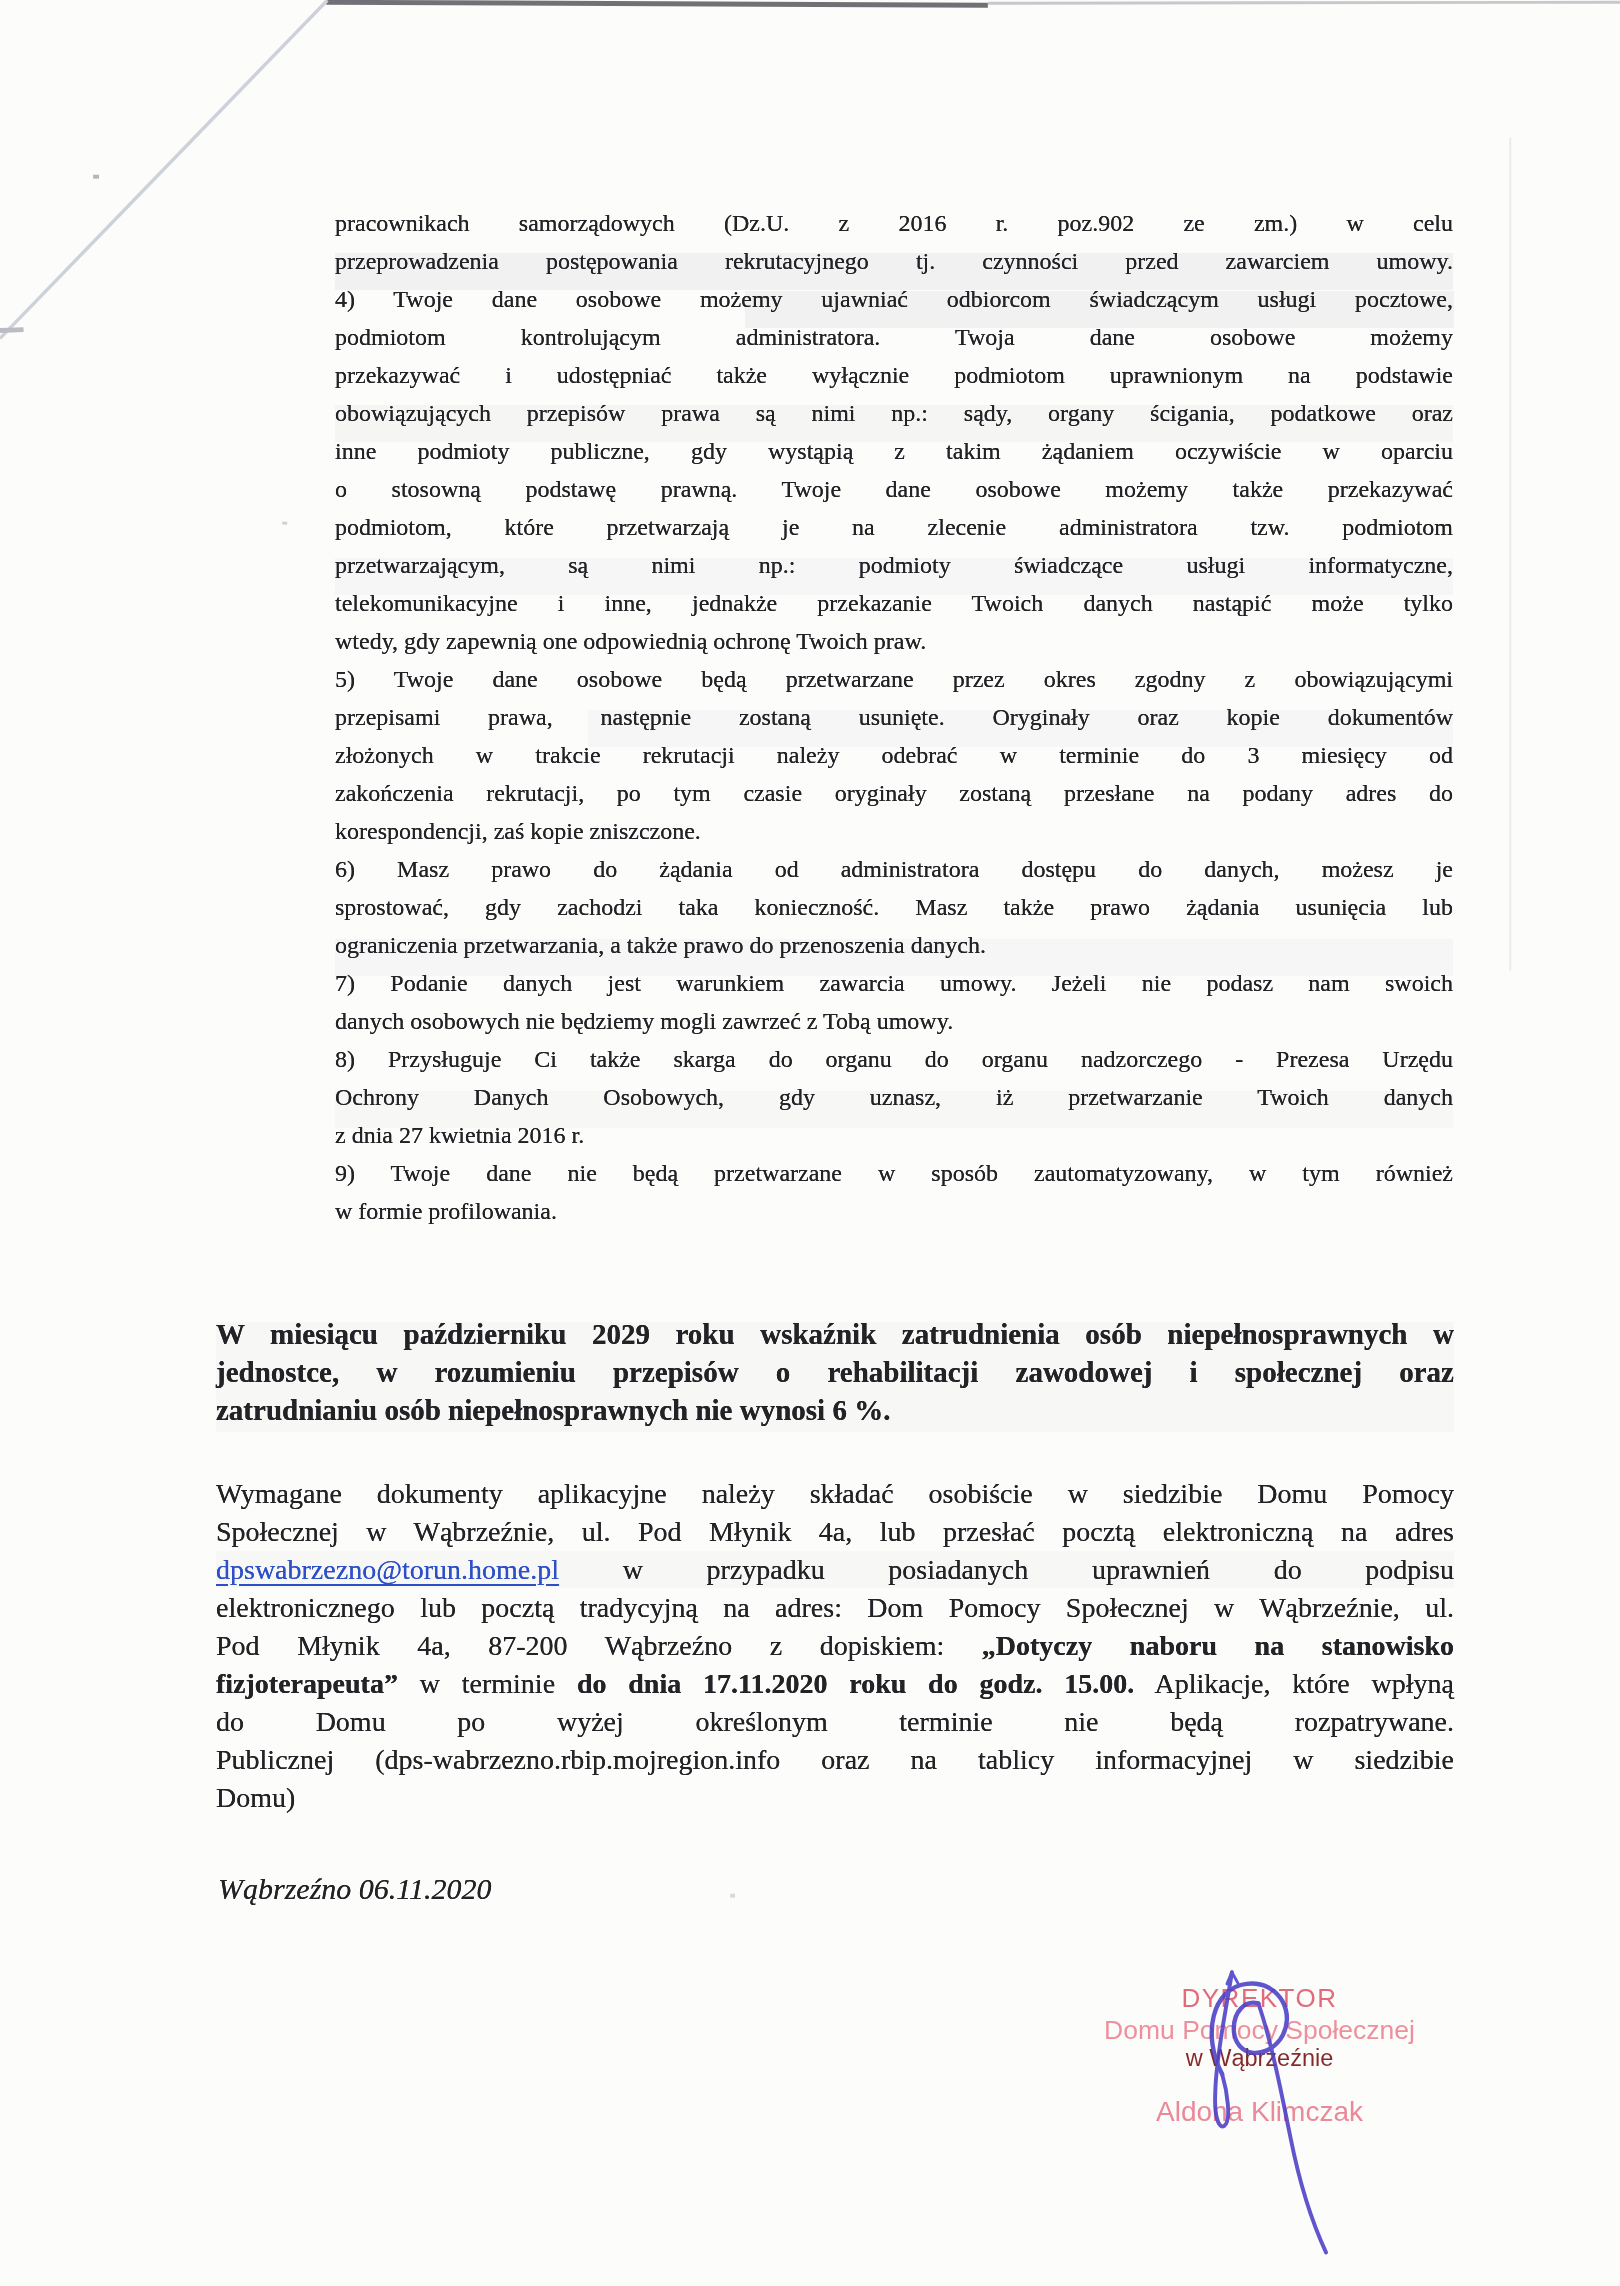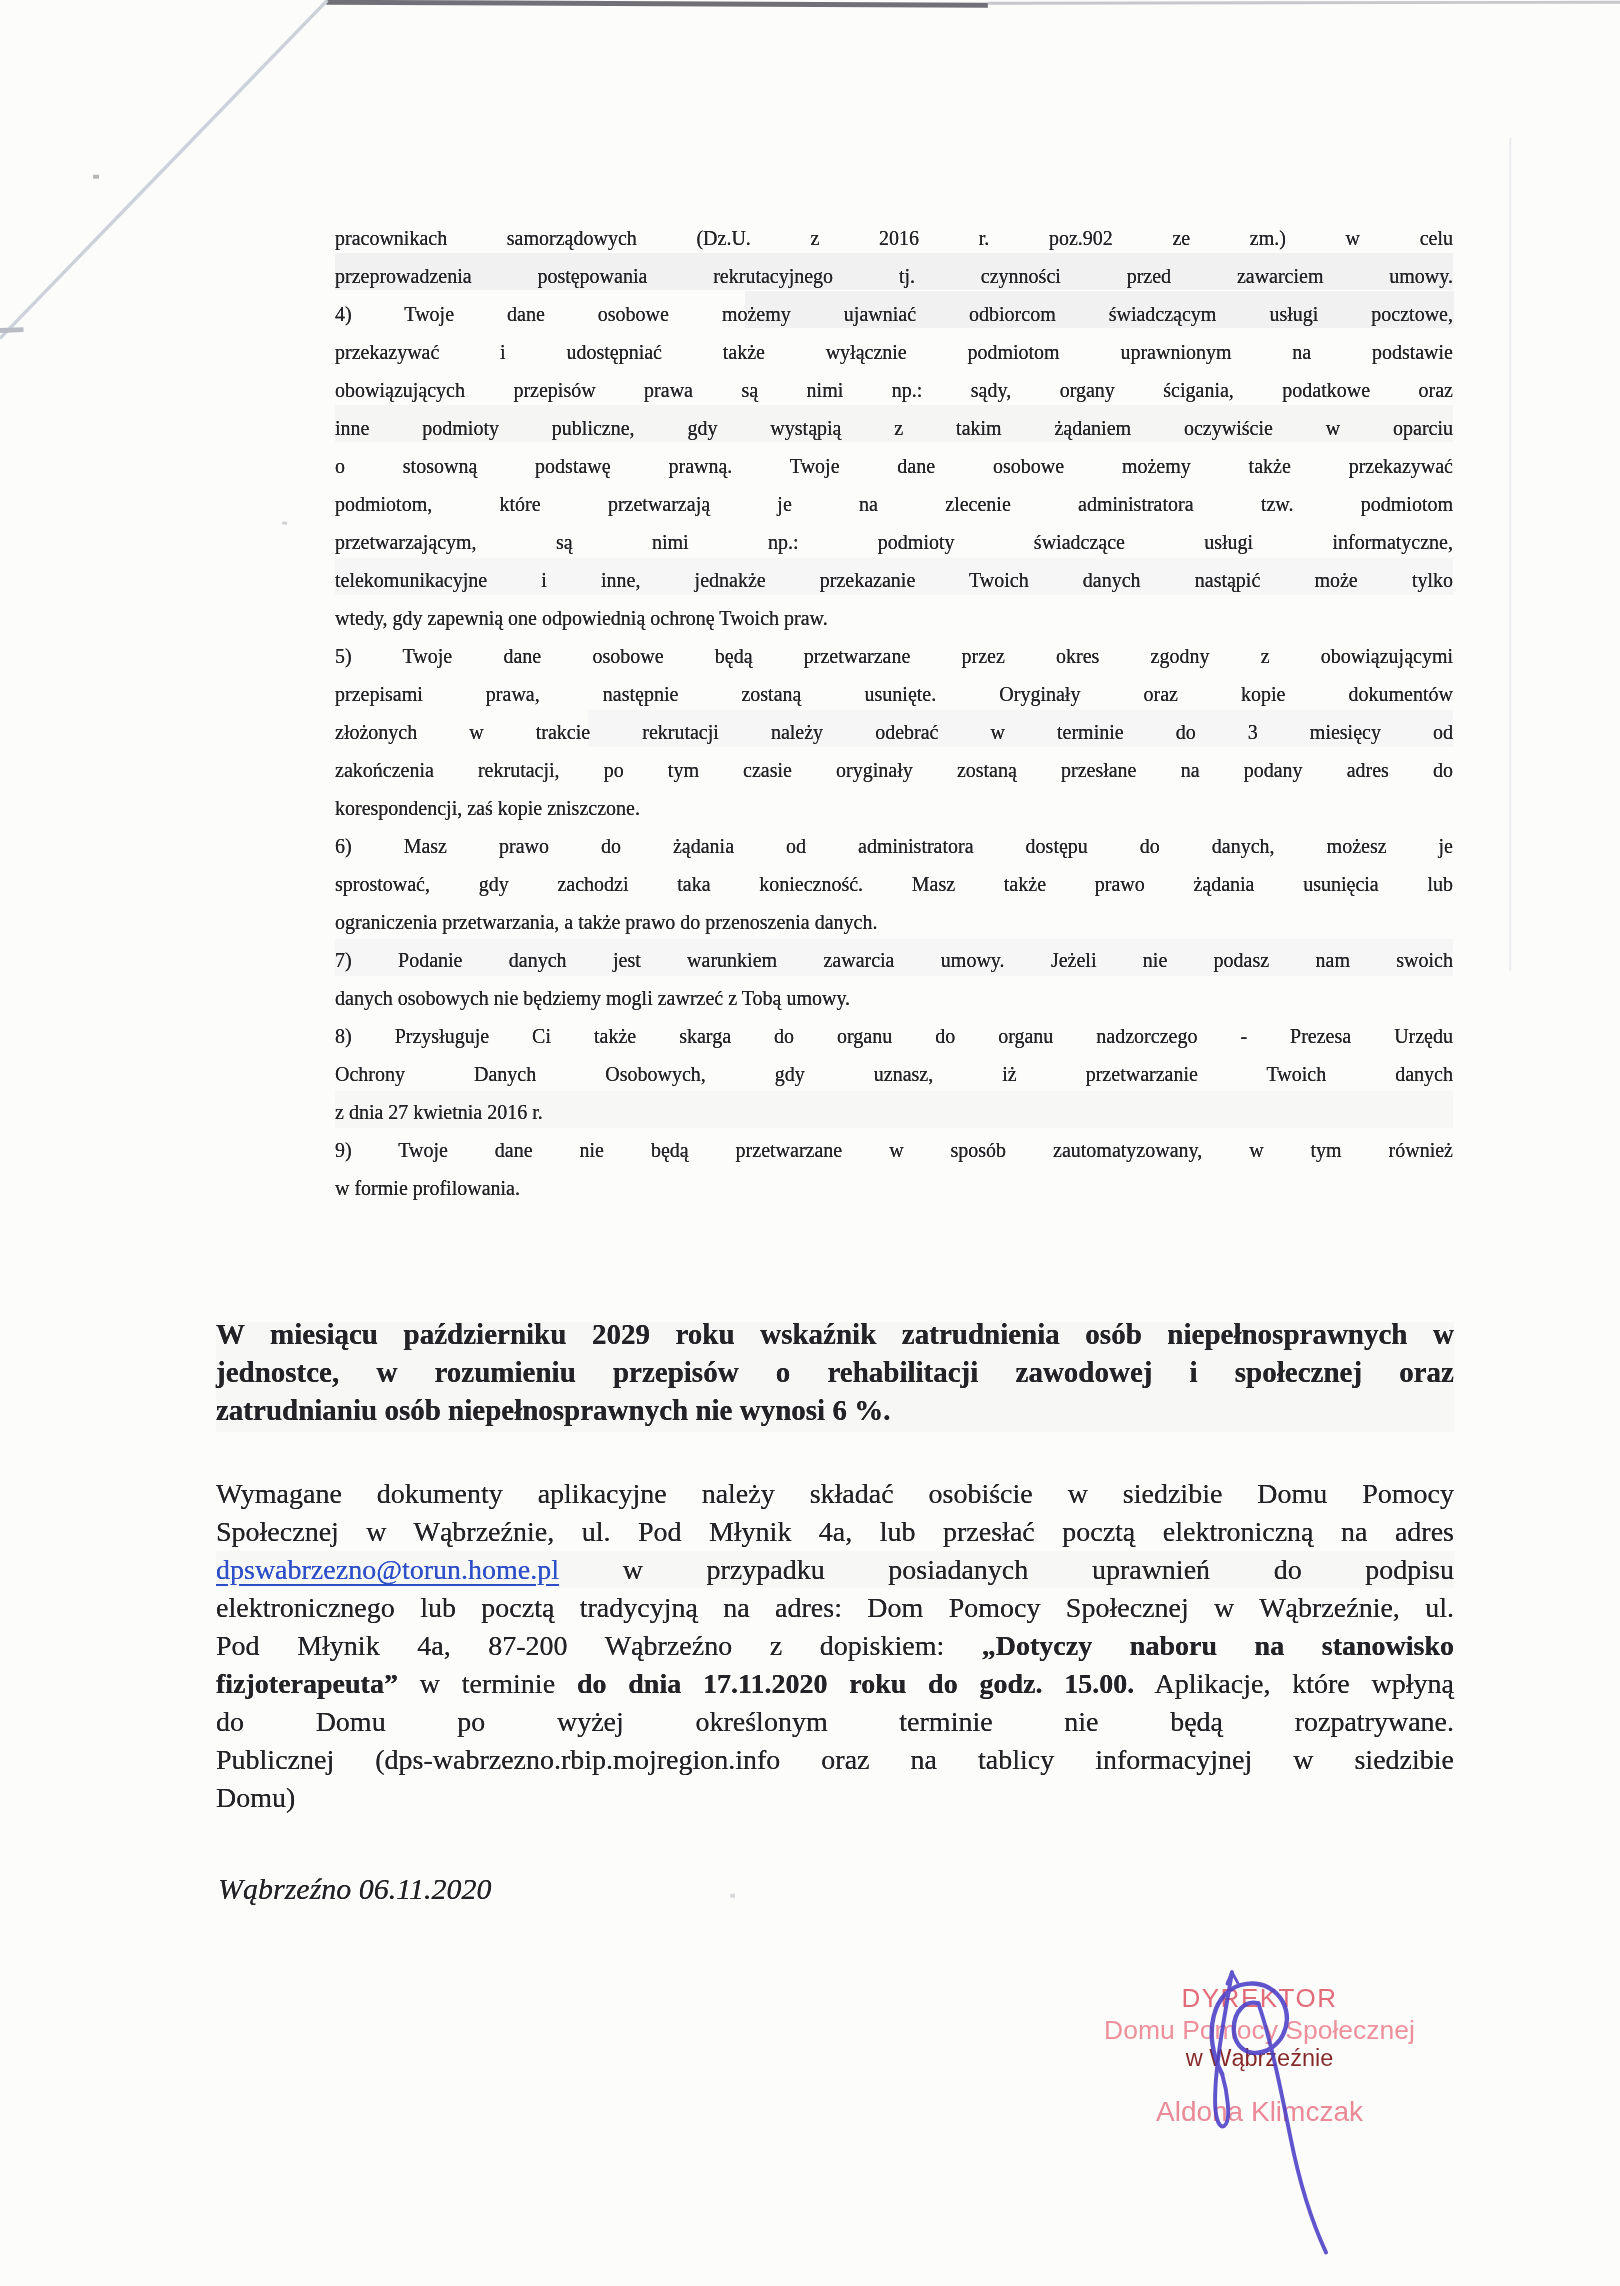--- a/index.html
+++ b/index.html
@@ -13,21 +13,21 @@
   }
   
   .block{position:absolute;}
   .block .ln{
     text-align:justify;
     text-align-last:justify;
     text-shadow:0 0 0.5px currentColor;
     white-space:normal;
   }
   .block .ln.end{text-align:left;text-align-last:left;}
-  #blk-legal{left:335px;top:219px;width:1118px;font-size:20px;line-height:38px;}
+  #blk-legal{left:335px;top:204px;width:1118px;font-size:24px;line-height:38px;}
   #blk-employment{left:216px;top:1315px;width:1238px;font-size:29px;line-height:38px;font-weight:bold;}
   #blk-apply{left:216px;top:1467px;width:1238px;font-size:28px;line-height:38px;margin-top:8px;}
   .seg-b{font-weight:bold;}
   .seg-link{
     color:#2d4fc8;
     text-decoration:underline;
     text-decoration-thickness:2px;
     text-underline-offset:4.9px;
     cursor:pointer;
   }
@@ -73,20 +73,21 @@
     <rect x="95" y="178" width="6" height="4" fill="#b5b5b8"></rect>
     <rect x="288" y="532" width="5" height="3" fill="#cfcfd4"></rect>
     <rect x="1540" y="140" width="2" height="850" fill="#ececef"></rect>
     <rect x="745" y="1932" width="5" height="4" fill="#d8d8dc"></rect>
   </svg>
 
   <div class="block" id="blk-legal">
       <div class="ln"><span>pracownikach samorządowych (Dz.U. z 2016 r. poz.902 ze zm.) w celu</span></div>
       <div class="ln"><span>przeprowadzenia postępowania rekrutacyjnego tj. czynności przed zawarciem umowy.</span></div>
       <div class="ln"><span>4) Twoje dane osobowe możemy ujawniać odbiorcom świadczącym usługi pocztowe,</span></div>
+      <div class="ln"><span>podmiotom kontrolującym administratora. Twoja dane osobowe możemy</span></div>
       <div class="ln"><span>przekazywać i udostępniać także wyłącznie podmiotom uprawnionym na podstawie</span></div>
       <div class="ln"><span>obowiązujących przepisów prawa są nimi np.: sądy, organy ścigania, podatkowe oraz</span></div>
       <div class="ln"><span>inne podmioty publiczne, gdy wystąpią z takim żądaniem oczywiście w oparciu</span></div>
       <div class="ln"><span>o stosowną podstawę prawną. Twoje dane osobowe możemy także przekazywać</span></div>
       <div class="ln"><span>podmiotom, które przetwarzają je na zlecenie administratora tzw. podmiotom</span></div>
       <div class="ln"><span>przetwarzającym, są nimi np.: podmioty świadczące usługi informatyczne,</span></div>
       <div class="ln"><span>telekomunikacyjne i inne, jednakże przekazanie Twoich danych nastąpić może tylko</span></div>
       <div class="ln end"><span>wtedy, gdy zapewnią one odpowiednią ochronę Twoich praw.</span></div>
       <div class="ln"><span>5) Twoje dane osobowe będą przetwarzane przez okres zgodny z obowiązującymi</span></div>
       <div class="ln"><span>przepisami prawa, następnie zostaną usunięte. Oryginały oraz kopie dokumentów</span></div>

